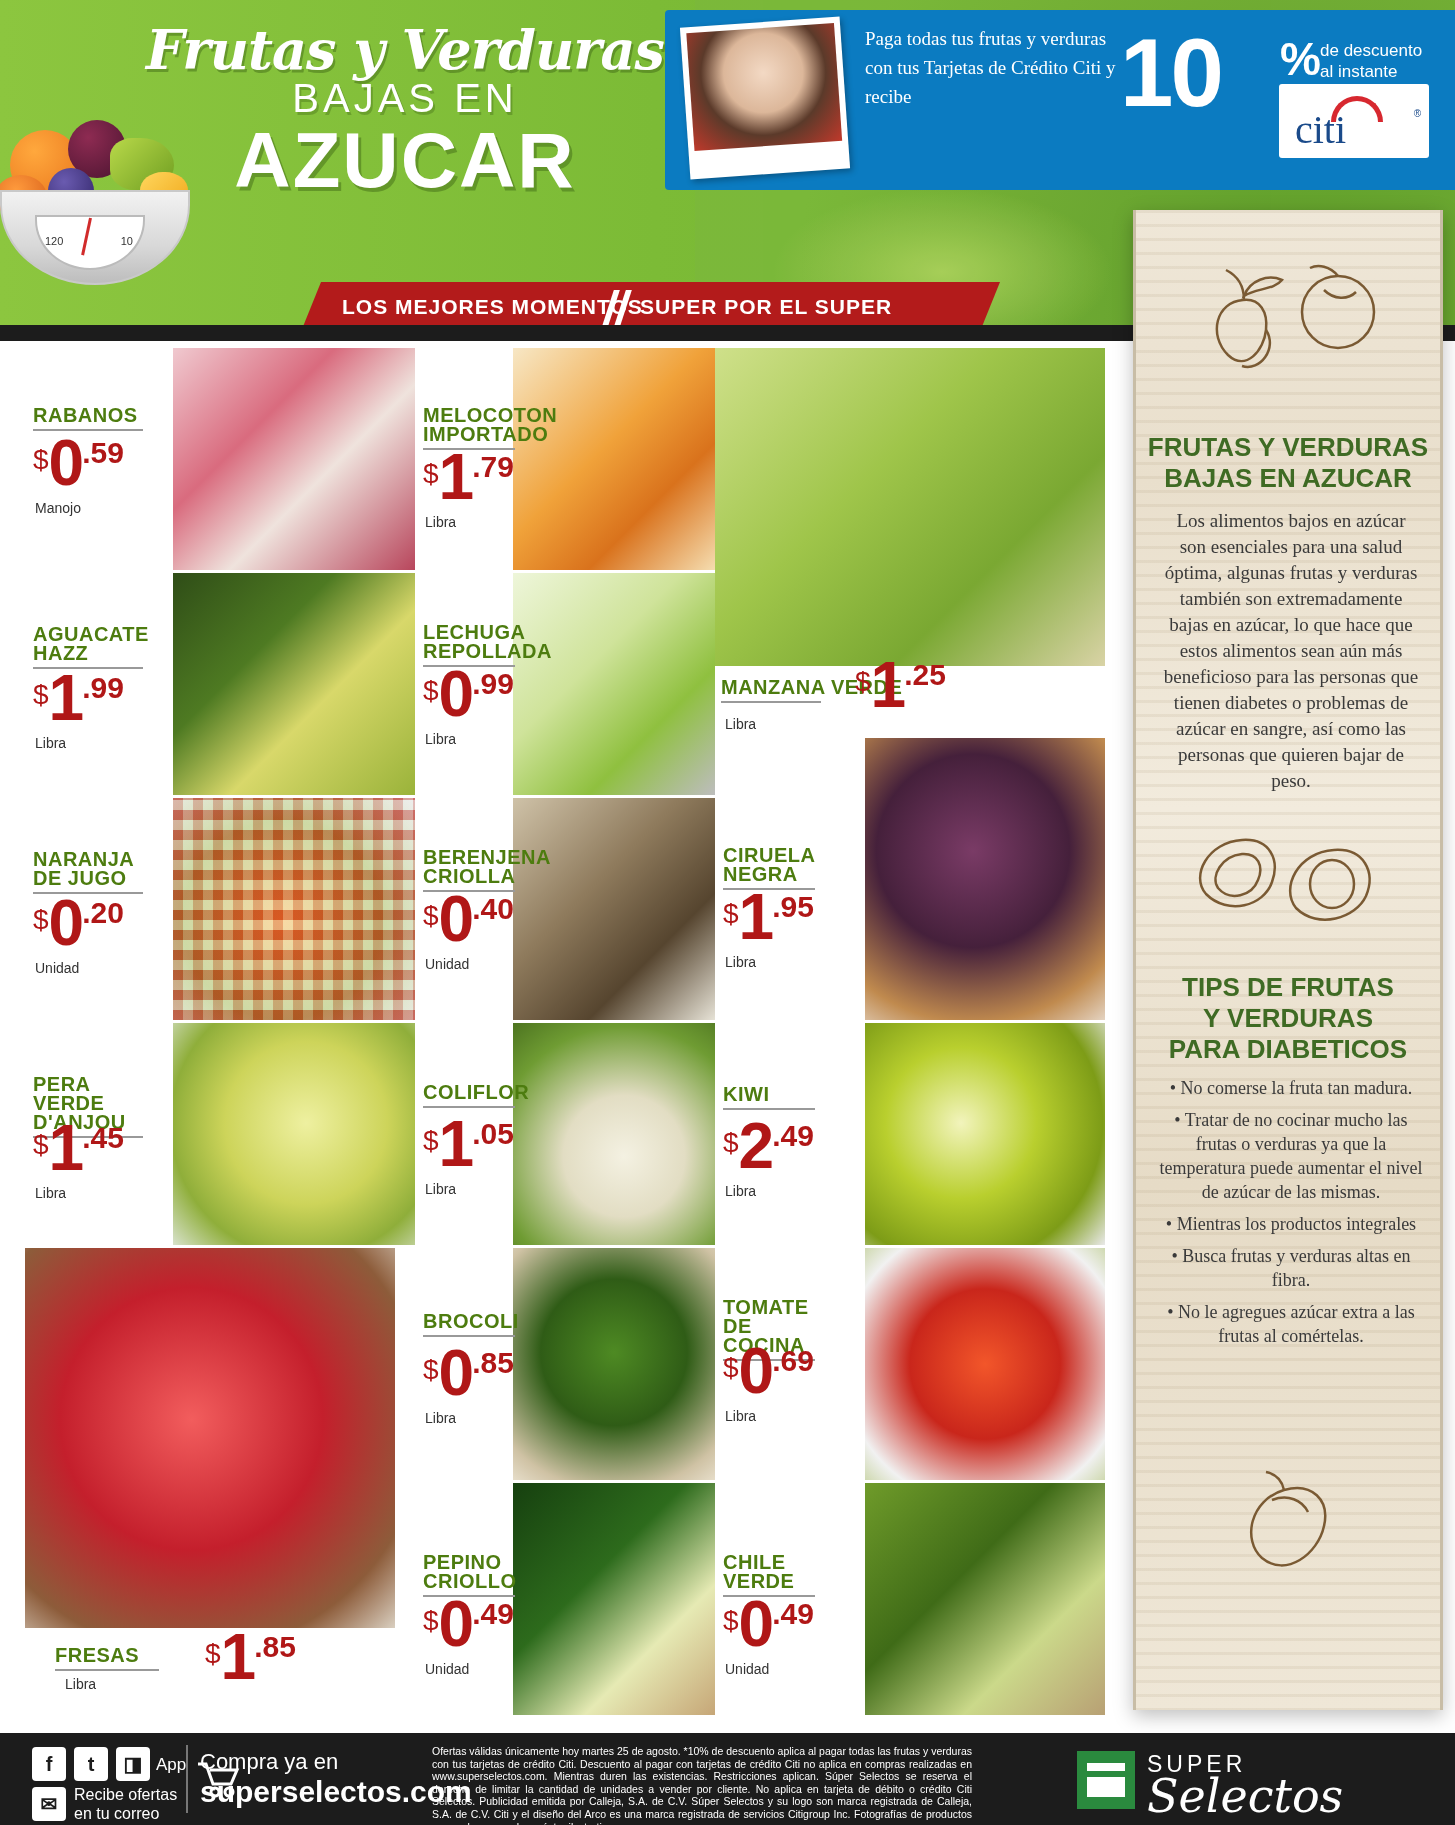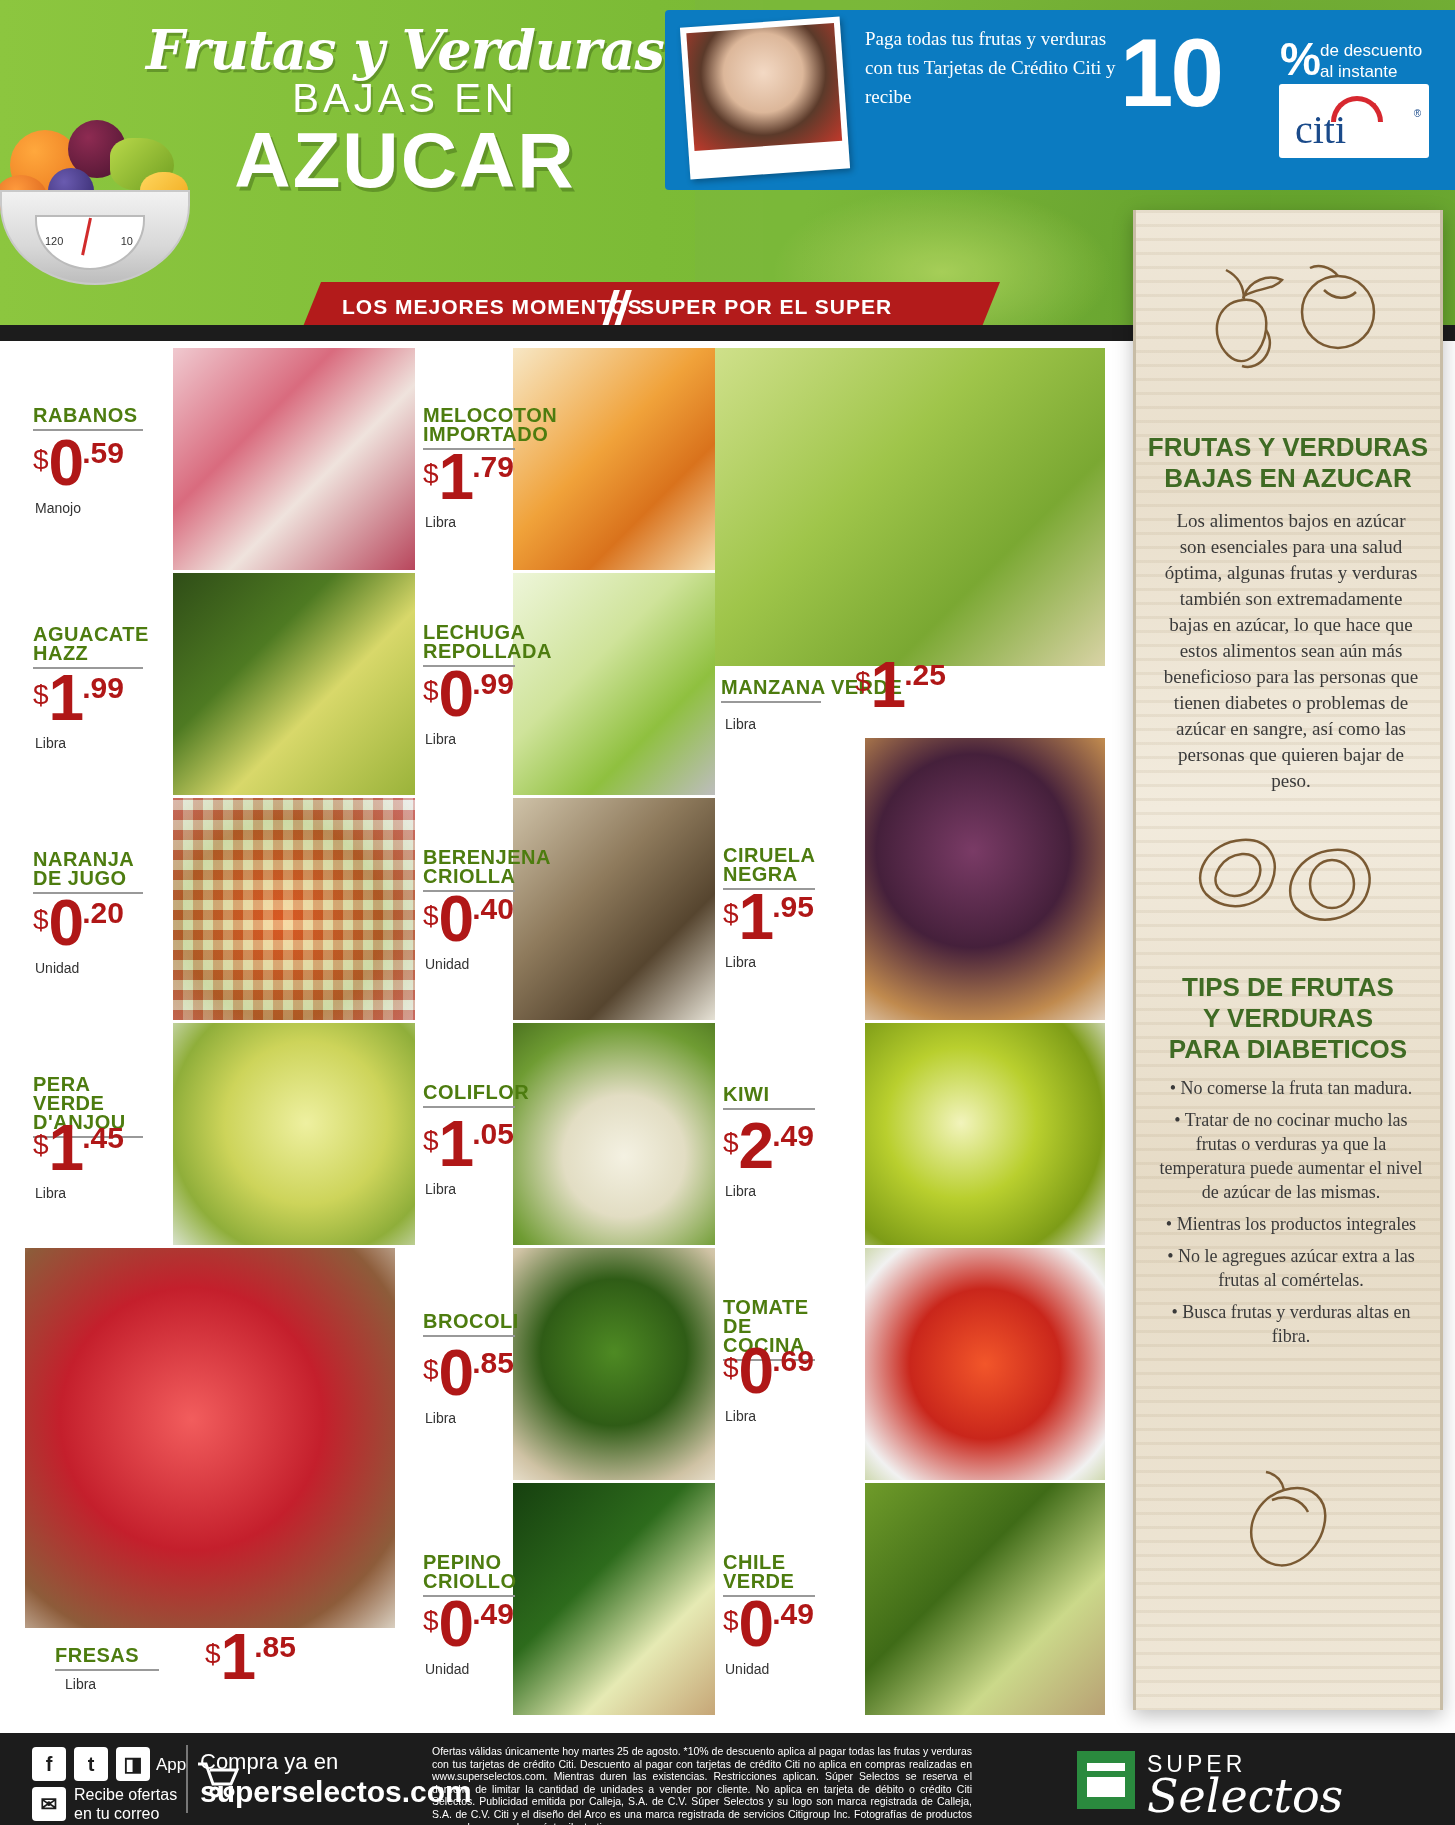--- a/index.html
+++ b/index.html
@@ -459,22 +459,22 @@
     <div class="wood-h" style="top:762px;">
       <div>TIPS DE FRUTAS</div>
       <div>Y VERDURAS</div>
       <div>PARA DIABETICOS</div>
     </div>
 
     <ul class="wood-list" style="top:866px;">
       <li>No comerse la fruta tan madura.</li>
       <li>Tratar de no cocinar mucho las frutas o verduras ya que la temperatura puede aumentar el nivel de azúcar de las mismas.</li>
       <li>Mientras los productos integrales</li>
+      <li>Busca frutas y verduras altas en fibra.</li>
       <li>No le agregues azúcar extra a las frutas al comértelas.</li>
-      <li>Busca frutas y verduras altas en fibra.</li>
     </ul>
 
     <svg class="sketch" style="left:96px;top:1260px;" width="120" height="110" viewBox="0 0 120 110">
       <g fill="none" stroke="#7a5a33" stroke-width="2.5">
         <path d="M30 88 C10 70, 18 30, 52 20 C80 12, 98 30, 92 56 C86 84, 54 108, 30 88 Z"></path>
         <path d="M52 20 C50 10, 44 4, 34 2"></path>
         <path d="M40 30 C56 24, 70 30, 76 42"></path>
       </g>
     </svg>
   </div>

